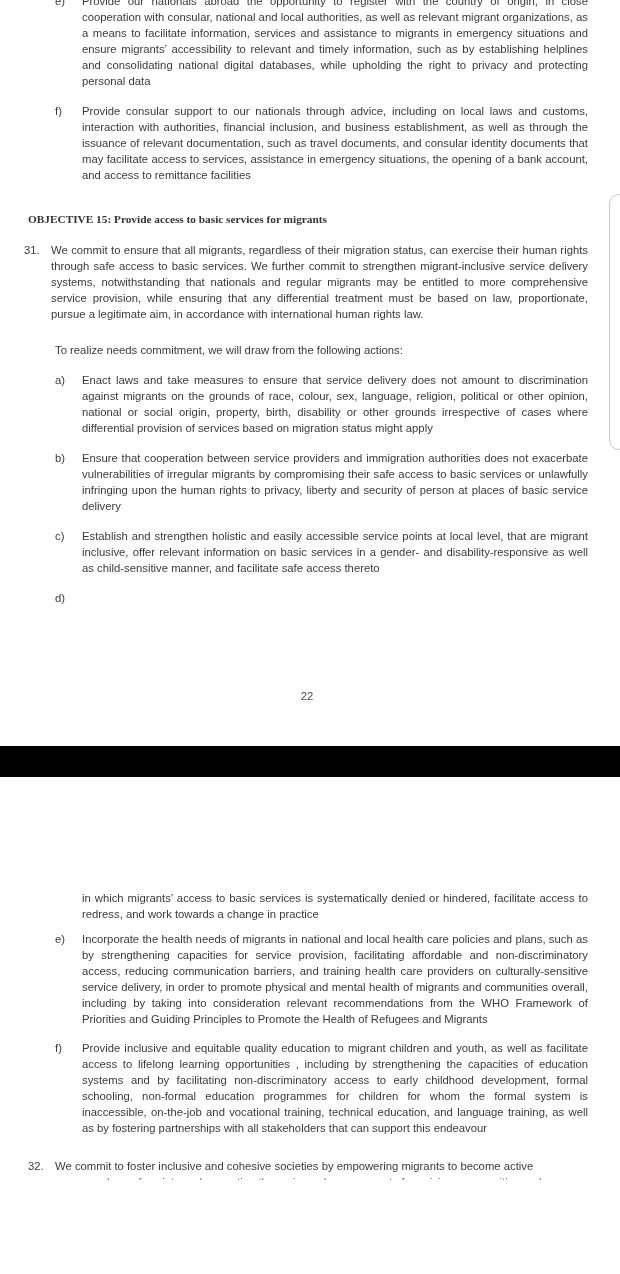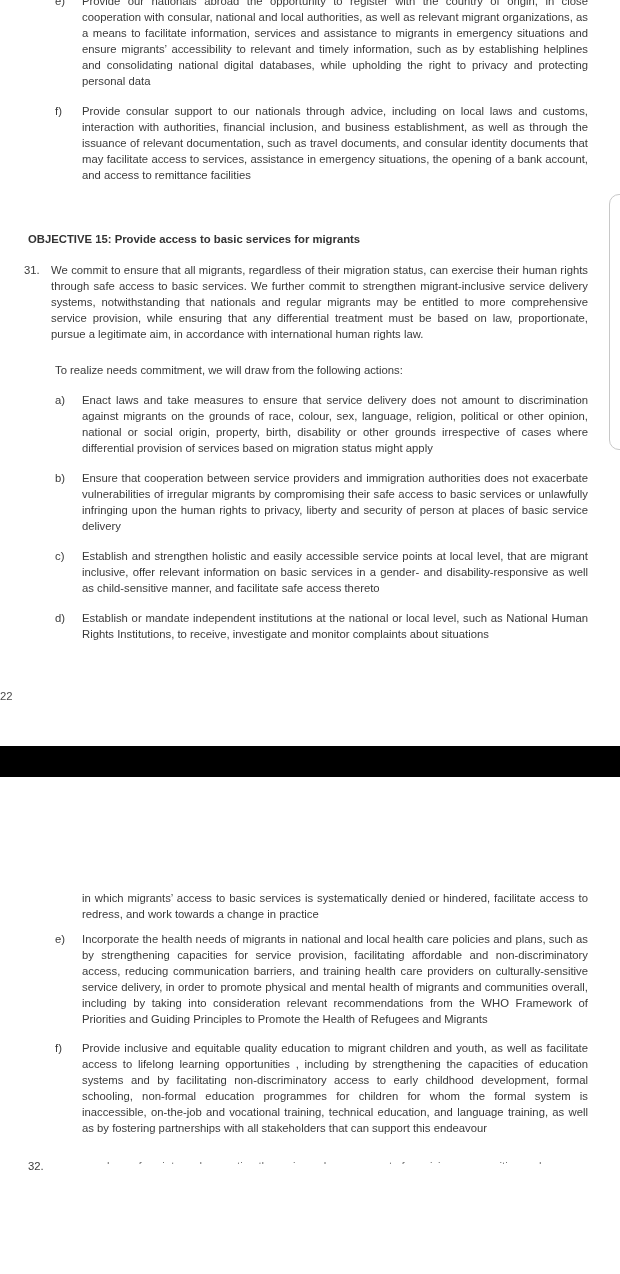--- a/index.html
+++ b/index.html
@@ -89,29 +89,30 @@
     text-align: left;
   }
 
   .continuation {
     margin-left: 82px;
     margin-right: 32px;
   }
 
   .mt-item    { margin-top: 14px; }
   .first-item { margin-top: -7px; }
-  .mt-h15     { margin-top: 48px; }
+  .mt-h15     { margin-top: 28px; font-family: Liberation Serif, serif; }
   .mt-p31     { margin-top: 15px; margin-left: 24px; }
   .mt-intro   { margin-top: 20px; }
 
   .page-number {
     position: absolute;
     top: 688px;
     left: 0;
     right: 6px;
+    text-align: center;
     color: #4a4a4a;
   }
 
   .mt-cont  { margin-top: 113px; }
   .mt-e2    { margin-top: 9px; }
   .mt-f2    { margin-top: 13px; }
   .mt-h16   { margin-top: 56px; }
   .mt-p32   { margin-top: 22px; }
 
   .clipped-line {
@@ -157,21 +158,20 @@
     <span>Ensure that cooperation between service providers and immigration authorities does not exacerbate vulnerabilities of irregular migrants by compromising their safe access to basic services or unlawfully infringing upon the human rights to privacy, liberty and security of person at places of basic service delivery</span>
   </div>
 
   <div class="list-item blk mt-item">
     <span class="lbl">c)</span>
     <span>Establish and strengthen holistic and easily accessible service points at local level, that are migrant inclusive, offer relevant information on basic services in a gender- and disability-responsive as well as child-sensitive manner, and facilitate safe access thereto</span>
   </div>
 
   <div class="list-item blk mt-item">
     <span class="lbl">d)</span>
-    <span>Establish or mandate independent institutions at the national or local level, such as National Human Rights Institutions, to receive, investigate and monitor complaints about situations</span>
   </div>
 
   <div class="page-number">22</div>
 </div>
 
 <div class="separator-band"></div>
 
 <div class="page page-bottom">
 
   <div class="continuation blk mt-cont">in which migrants’ access to basic services is systematically denied or hindered, facilitate access to redress, and work towards a change in practice</div>
@@ -182,20 +182,21 @@
   </div>
 
   <div class="list-item blk mt-f2">
     <span class="lbl">f)</span>
     <span>Provide inclusive and equitable quality education to migrant children and youth, as well as facilitate access to lifelong learning opportunities , including by strengthening the capacities of education systems and by facilitating non-discriminatory access to early childhood development, formal schooling, non-formal education programmes for children for whom the formal system is inaccessible, on-the-job and vocational training, technical education, and language training, as well as by fostering partnerships with all stakeholders that can support this endeavour</span>
   </div>
 
 
   <div class="num-para blk mt-p32">
     <span class="lbl">32.</span>
+    <span>We commit to foster inclusive and cohesive societies by empowering migrants to become active</span>
   </div>
 
   <div class="clipped-line">
     <span>members of society and promoting the reciprocal engagement of receiving communities and</span>
   </div>
 </div>
 
 <div class="scroll-thumb"></div>
 
 </body></html>

